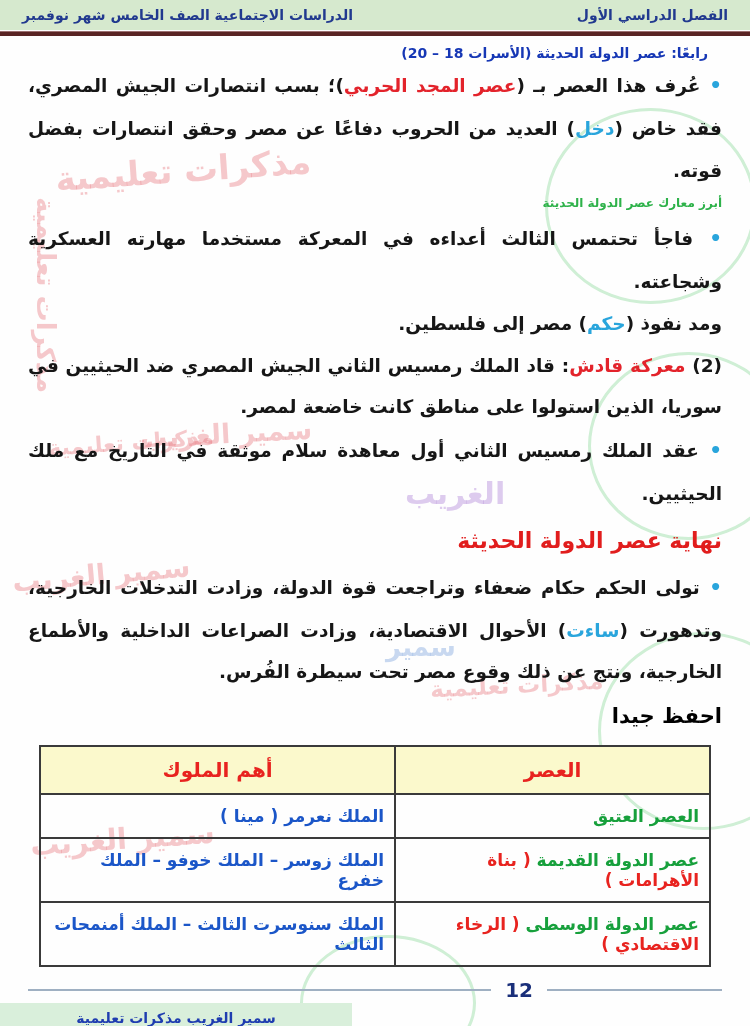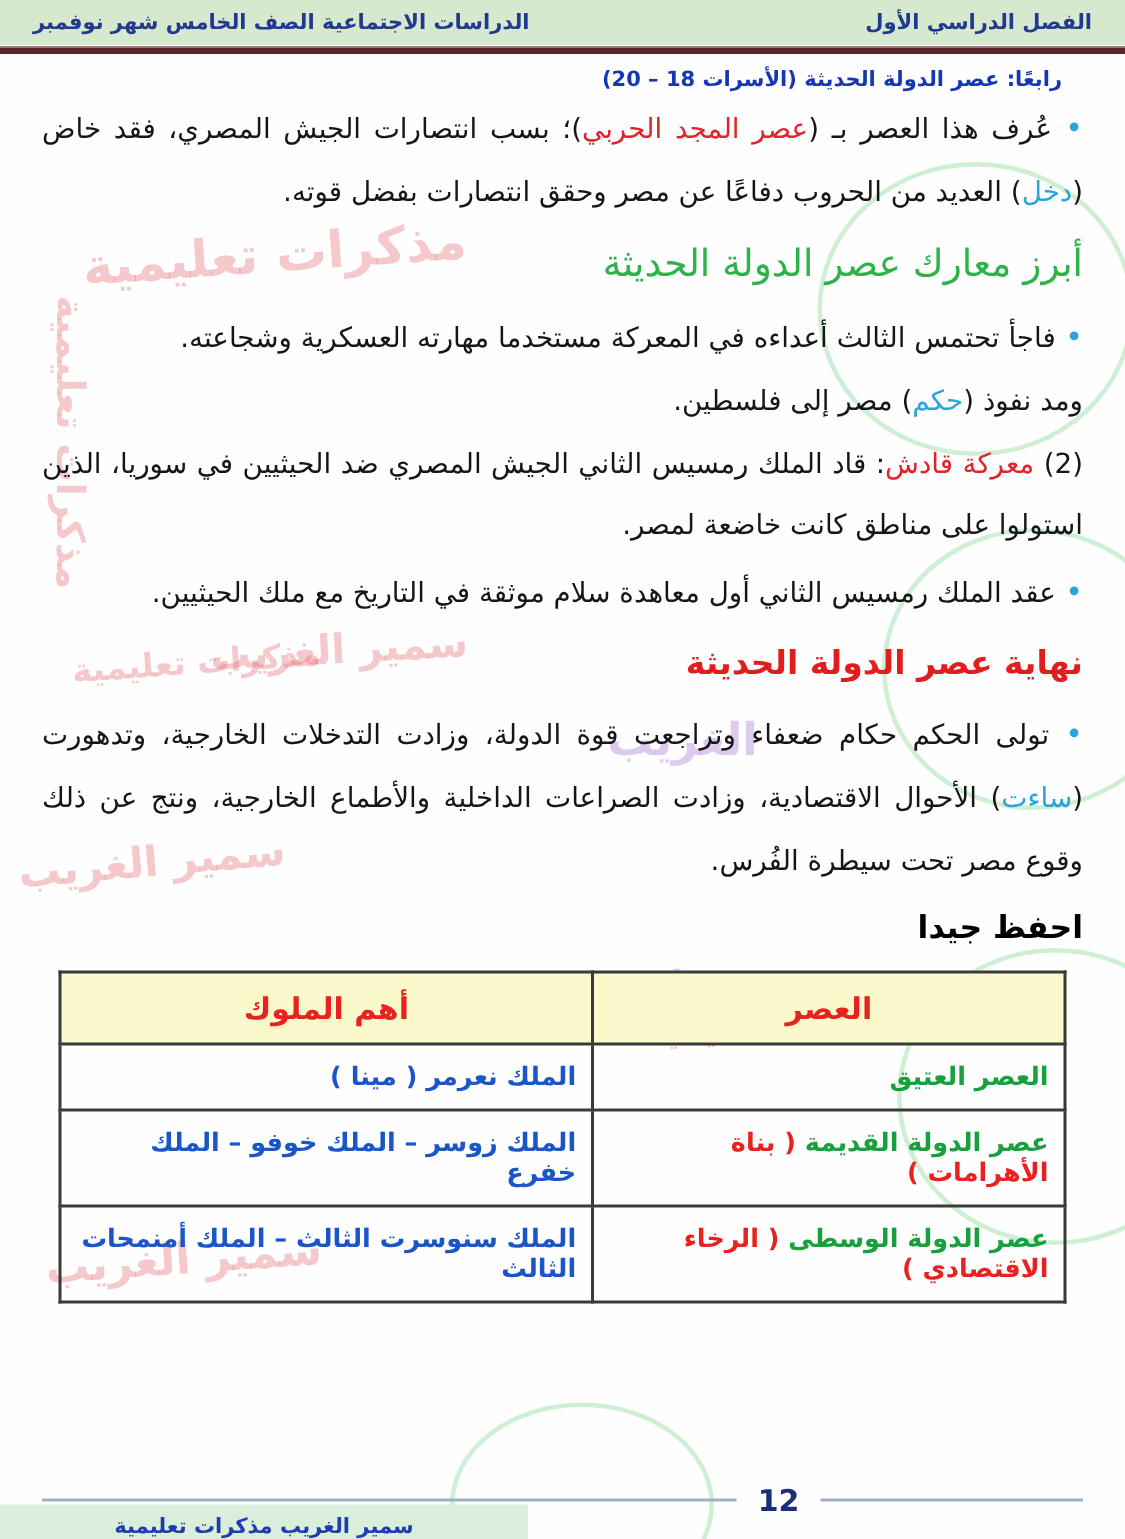--- a/index.html
+++ b/index.html
@@ -30,46 +30,46 @@
     position:absolute;border:3px solid rgba(160,224,172,0.5);
     border-radius:50%;
   }
   
   .content{position:absolute;top:37px;right:28px;left:28px;z-index:2;}
   .page-title{
     color:#1637b5;font-size:14px;font-weight:bold;text-align:right;
     padding:8px 14px 2px 0;margin:0;
   }
   .para{
-    margin:0;font-size:18.5px;font-weight:normal;color:#161616;
+    margin:0;font-size:18.5px;font-weight:bold;color:#161616;
     line-height:2.25;text-align:justify;
   }
   .bullet::before{content:"• ";color:#29a5dc;font-size:20px;}
-  .h-green{color:#2eb24a;font-size:25px;font-weight:normal;line-height:2.1;text-align:right;margin:0;}
+  .h-green{color:#2eb24a;font-size:12px;font-weight:bold;line-height:2.1;text-align:right;margin:0;}
   .h-red{color:#e11d1d;font-size:22px;font-weight:bold;line-height:2.0;text-align:right;margin:4px 0 2px;}
   .h-black{color:#000;font-size:21px;font-weight:bold;line-height:1.9;text-align:right;margin:4px 0 0;}
   .c-red{color:#e3232b;}
   .c-cyan{color:#29a5dc;}
   
   .info-table{
     width:672px;margin:8px auto 0;border-collapse:collapse;table-layout:fixed;
   }
   .info-table th,.info-table td{
     border:2px solid #3a3a3a;font-weight:bold;padding:11px 10px;box-sizing:border-box;
   }
   .info-table th{
     background:#fbf9cc;color:#e8231f;font-size:20px;text-align:center;height:48px;
   }
   .col-era{width:47%;}
   td.era{color:#17a03c;font-size:17px;text-align:right;height:42px;}
   td.era .era-tag{color:#e8231f;}
   td.kings{color:#1b56c8;font-size:17px;text-align:right;}
   
   .pageno-row{
-    position:absolute;bottom:14px;left:0;right:0;z-index:2;
+    position:absolute;bottom:24px;left:0;right:0;z-index:2;
     display:flex;align-items:center;gap:14px;padding:0 28px;box-sizing:border-box;justify-content:space-between;
   }
   .pageno-line{border-top:2px solid #9fb0c2;height:0;}
   .pageno-line.short{width:175px;}
   .pageno-line.long{flex:1;}
   .pageno{color:#1a2f7a;font-size:20px;font-weight:bold;}
   .footer-bar{
     position:absolute;bottom:0;left:0;width:352px;height:23px;z-index:3;
     background:#d9efdb;display:flex;align-items:flex-end;justify-content:center;
   }

